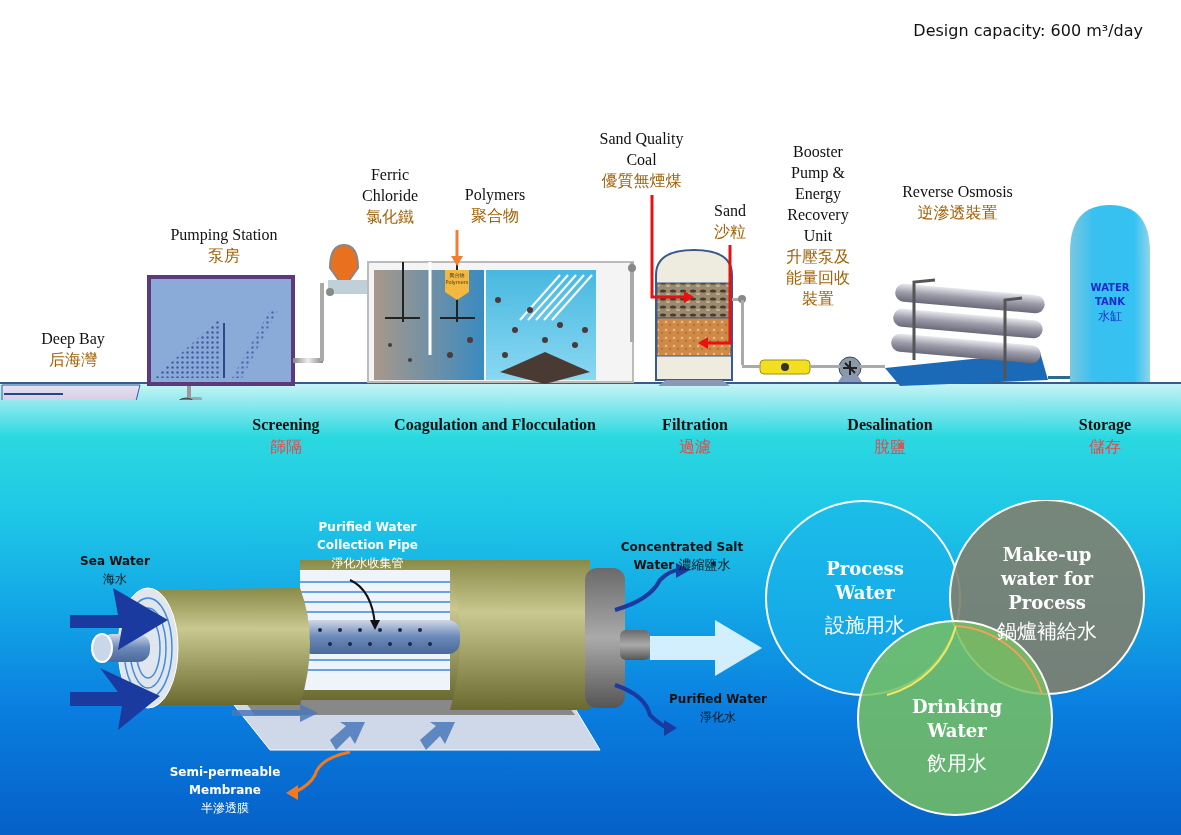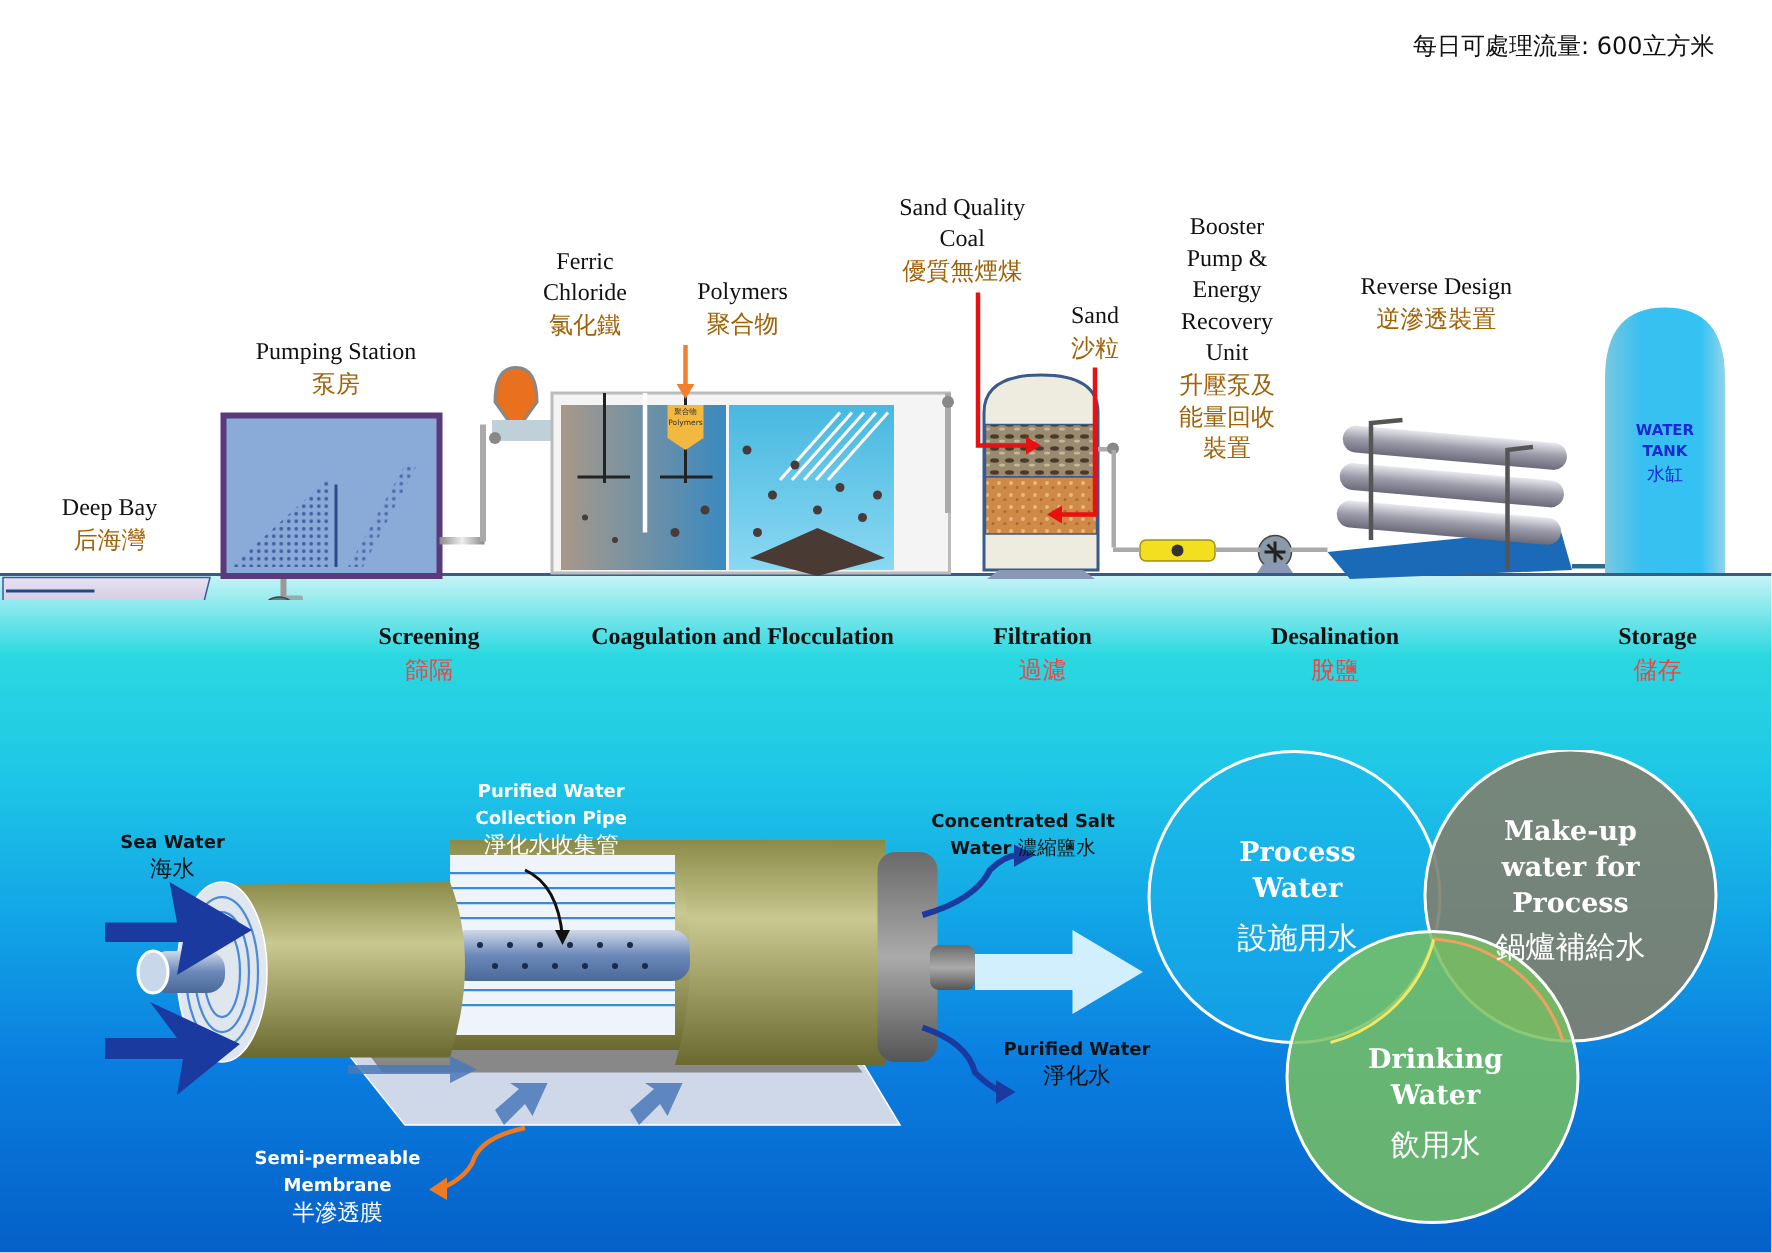--- a/index.html
+++ b/index.html
@@ -5,34 +5,34 @@
   html, body { margin: 0; padding: 0; }
   body { width: 1181px; height: 835px; position: relative; overflow: hidden; background: #ffffff; font-family: "Liberation Serif", serif; }
   .abs { position: absolute; }
   .serif-label { font-family: "Liberation Serif", serif; color: #111; font-size: 16px; text-align: center; line-height: 21px; }
   .zh-blue { color: #a16207; font-family: "DejaVu Sans", sans-serif; font-size: 16px; display: block; }
   .zh-brown { color: #ef4444; font-family: "DejaVu Sans", sans-serif; font-size: 16px; display: block; }
   .stage { font-family: "Liberation Serif", serif; font-weight: bold; font-size: 16px; color: #111; text-align: center; line-height: 22px; }
   .cap { font-family: "DejaVu Sans", sans-serif; font-size: 16px; color: #111; text-align: right; line-height: 22px; }
   .bot-label { font-family: "DejaVu Sans", sans-serif; font-weight: bold; font-size: 12px; color: #111; text-align: center; line-height: 18px; }
   .bot-label.white { color: #fff; }
-  .bot-zh { font-family: "DejaVu Sans", sans-serif; font-weight: normal; font-size: 15px; display: block; }
+  .bot-zh { font-family: "DejaVu Sans", sans-serif; font-weight: normal; font-size: 12px; display: block; }
   .circle-title { font-family: "DejaVu Serif", serif; font-weight: bold; font-size: 18px; color: #fff; text-align: center; line-height: 24px; }
   .circle-zh { font-family: "DejaVu Sans", sans-serif; font-size: 20px; color: #fff; display: block; margin-top: 8px; font-weight: normal; }
   #bg-sea { left: 0; top: 383px; width: 1181px; height: 452px; background: linear-gradient(to bottom, #c8f4f6 0%, #2ad8e0 12%, #1ec6e6 30%, #12a6e6 50%, #0a7ee0 72%, #0560c8 100%); }
   #ground-line { left: 0; top: 382px; width: 1181px; height: 2px; background: #3a5a8a; }
 </style>
 </head>
 <body>
 
 <div id="bg-sea" class="abs"></div>
 <div id="ground-line" class="abs"></div>
 
 <div class="abs cap" style="right:38px; top:20px;">
-  <div>每日可處理流量: 600立方米</div>
+  <div>Design capacity: 600 m³/day</div>
 </div>
 
 <svg class="abs" style="left:0;top:0;" width="1181" height="400">
   <defs>
     <linearGradient id="bayGrad" x1="0" y1="0" x2="0" y2="1">
       <stop offset="0" stop-color="#e6e2f2"></stop>
       <stop offset="0.55" stop-color="#b6a2c8"></stop>
       <stop offset="0.85" stop-color="#503c68"></stop>
       <stop offset="1" stop-color="#12206a"></stop>
     </linearGradient>
@@ -227,21 +227,21 @@
   <div>Booster</div>
   <div>Pump &amp;</div>
   <div>Energy</div>
   <div>Recovery</div>
   <div>Unit</div>
   <span class="zh-blue">升壓泵及</span>
   <span class="zh-blue">能量回收</span>
   <span class="zh-blue">裝置</span>
 </div>
 <div class="abs serif-label" style="left:895px;top:181px;width:125px;">
-  <span>Reverse Design</span>
+  <span>Reverse Osmosis</span>
   <span class="zh-blue">逆滲透裝置</span>
 </div>
 <div class="abs" style="left:1070px;top:281px;width:80px;text-align:center;font-family:'DejaVu Sans',sans-serif;font-weight:bold;font-size:10px;line-height:14px;color:#1a2ad0;">
   <div>WATER</div>
   <div>TANK</div>
   <div style="font-weight:normal;font-size:12px;">水缸</div>
 </div>
 
 <div class="abs stage" style="left:226px;top:414px;width:120px;">
   <span>Screening</span>

